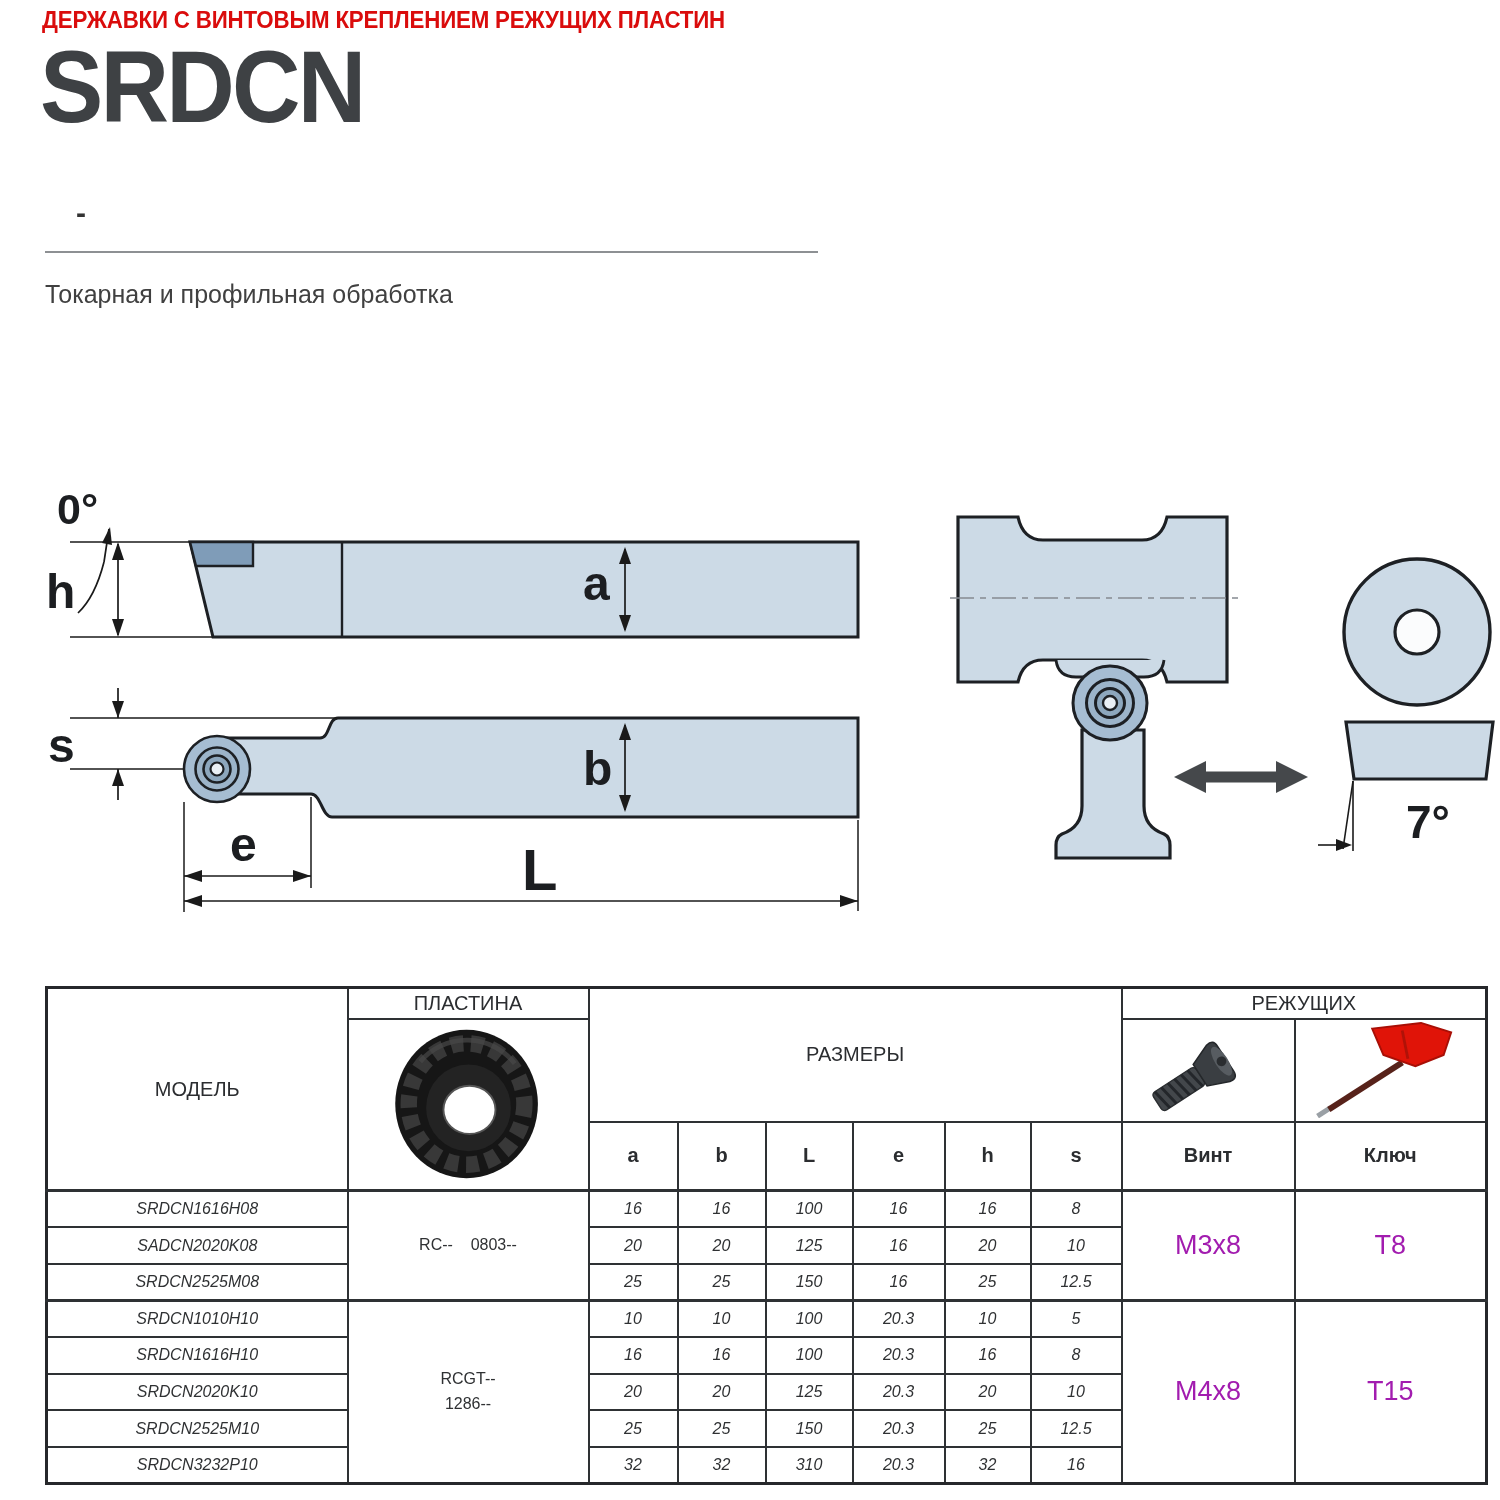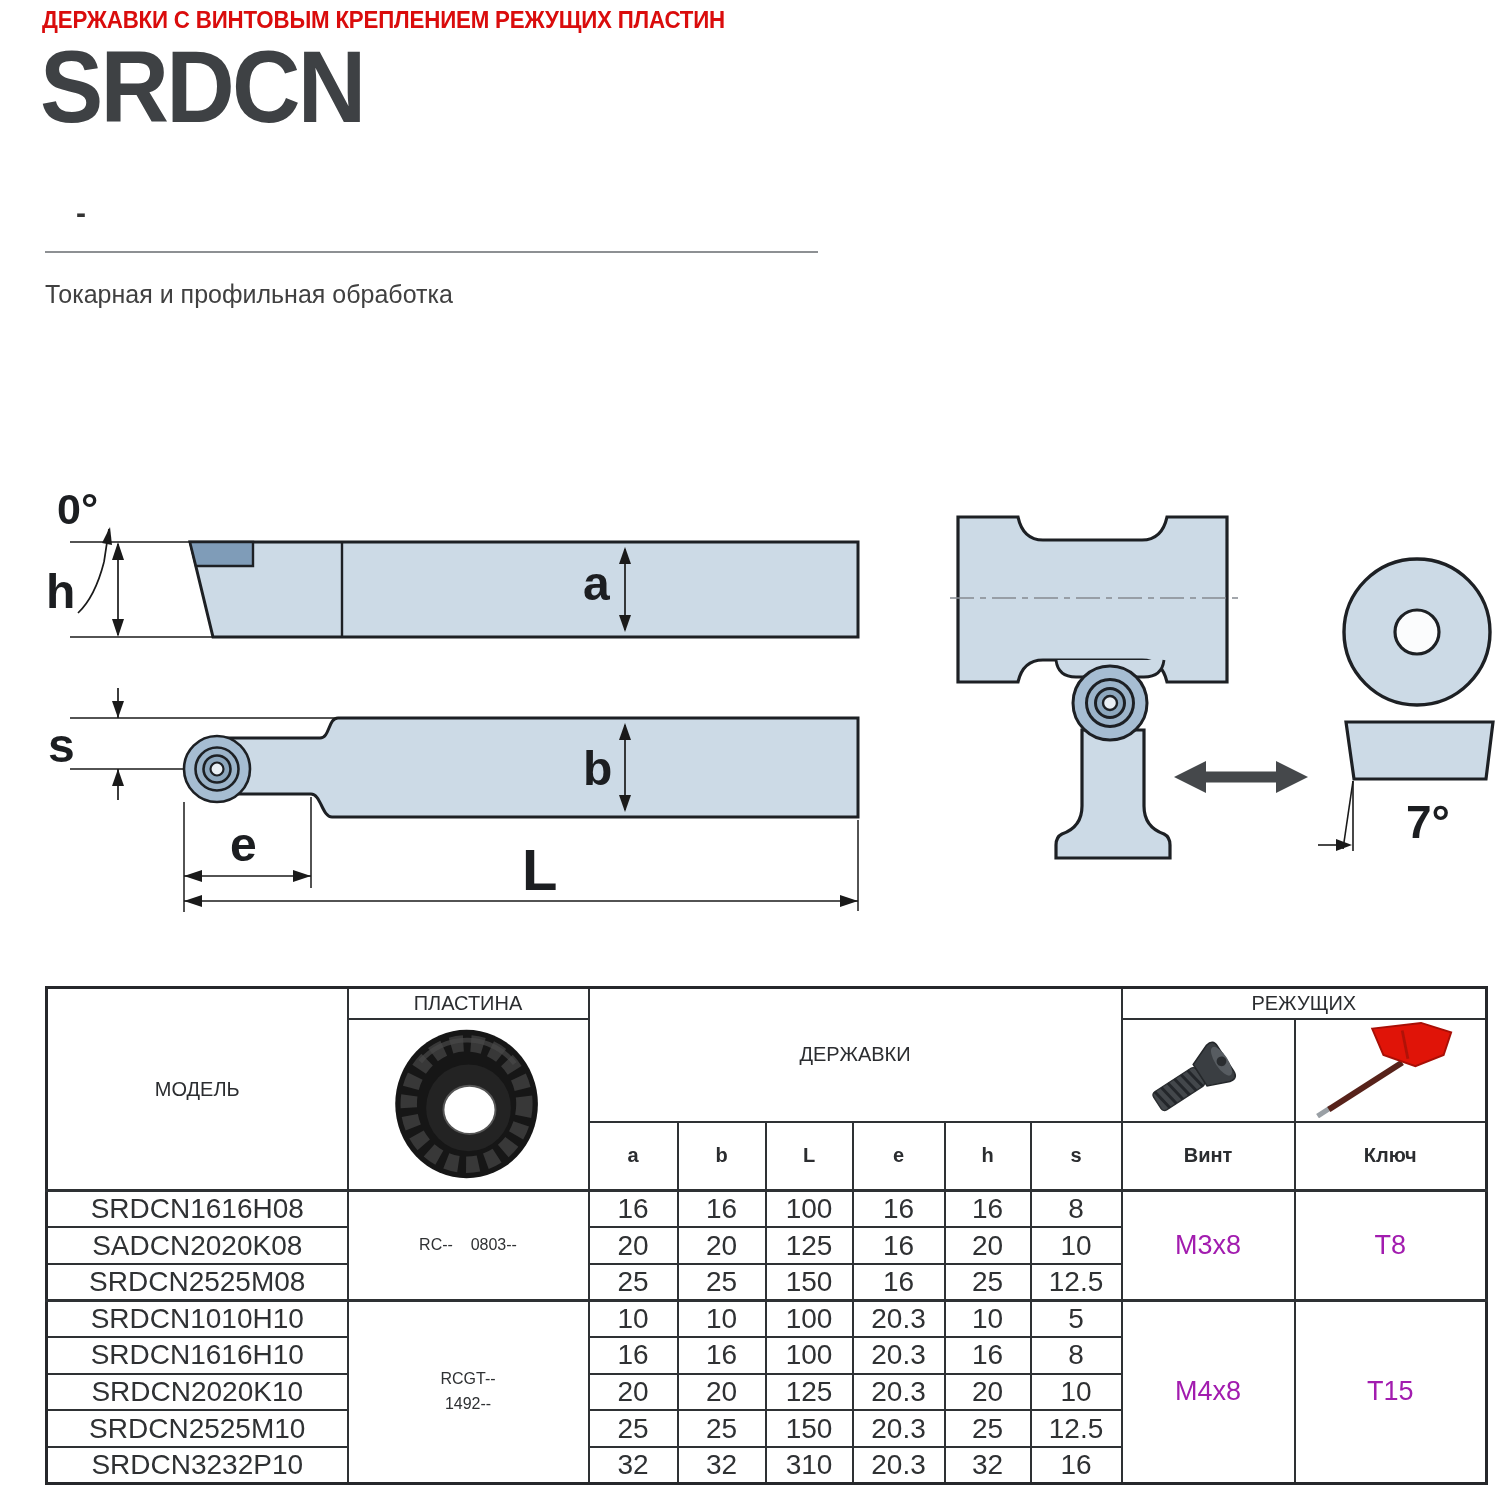--- a/index.html
+++ b/index.html
@@ -22,21 +22,21 @@
   .anglbl { font-size:43px; font-weight:700; }
 
   table.spec { position:absolute; left:45px; top:986px; width:1440px; height:499px;
     border-collapse:collapse; table-layout:fixed; background:#fff; }
   table.spec td { border:2px solid #2e3134; text-align:center; vertical-align:middle; padding:0; }
   table.spec { border:3px solid #26282b; }
   .hdr { font-size:20px; font-weight:400; color:#2b2d30; }
   .dimhead { font-size:20px; font-weight:700; color:#2b2d30; }
   .thick-b { border-bottom-width:3px !important; }
   .thick-t { border-top-width:3px !important; }
-  td.model-cell, td.num-cell { font-size:28px; font-weight:400; color:#2f3133; }
+  td.model-cell, td.num-cell { font-size:16px; font-weight:400; color:#2f3133;font-style:italic; }
   td.plate-cell { font-size:16px; color:#2f3133; line-height:1.55; }
   td.part-cell { font-size:27px; color:#a21caf; }
   tr.rowA td { height:31px; }
   tr.rowB td { height:101px; }
   tr.rowC td { height:68px; }
   tr.data td { height:36px; }
   .cell-img svg { display:block; margin:0 auto; }
 </style>
 </head>
 <body>
@@ -148,21 +148,21 @@
     <col style="width:92px">
       <col style="width:86px">
       <col style="width:91px">
     <col style="width:173px">
       <col style="width:192px">
   </colgroup>
   <tbody>
       <tr class="rowA">
     <td class="hdr" rowspan="3">МОДЕЛЬ</td>
     <td class="hdr">ПЛАСТИНА</td>
-    <td class="hdr" colspan="6" rowspan="2">ДЕРЖАВКИ</td>
+    <td class="hdr" colspan="6" rowspan="2">РАЗМЕРЫ</td>
     <td class="hdr" colspan="2">РЕЖУЩИХ</td>
   </tr>
   <tr class="rowB">
     <td rowspan="2" class="cell-img">
       <svg width="155" height="160" viewBox="0 0 160 166">
         <ellipse cx="78" cy="82" rx="74" ry="77" fill="#161616"></ellipse>
         <ellipse cx="78" cy="82" rx="60" ry="63" fill="none" stroke="#383838" stroke-width="17" stroke-dasharray="13 8"></ellipse>
         <path d="M30,38 A62,60 0 0 1 128,40" fill="none" stroke="#484848" stroke-width="5" opacity="0.7"></path>
         <ellipse cx="80" cy="86" rx="44" ry="45" fill="#232323"></ellipse>
         <ellipse cx="81" cy="88" rx="27" ry="25" fill="#ffffff" stroke="#555555" stroke-width="2"></ellipse>
@@ -229,21 +229,21 @@
     <td class="num-cell">150</td>
     <td class="num-cell">16</td>
     <td class="num-cell">25</td>
     <td class="num-cell">12.5</td>
   </tr>
 
   <tr class="data">
     <td class="model-cell thick-t">SRDCN1010H10</td>
     <td class="plate-cell thick-t" rowspan="5">
       <span style="display:block">RCGT--</span>
-      <span style="display:block">1492--</span>
+      <span style="display:block">1286--</span>
     </td>
     <td class="num-cell thick-t">10</td>
     <td class="num-cell thick-t">10</td>
     <td class="num-cell thick-t">100</td>
     <td class="num-cell thick-t">20.3</td>
     <td class="num-cell thick-t">10</td>
     <td class="num-cell thick-t">5</td>
     <td class="part-cell thick-t" rowspan="5">M4x8</td>
     <td class="part-cell thick-t" rowspan="5">T15</td>
   </tr>

